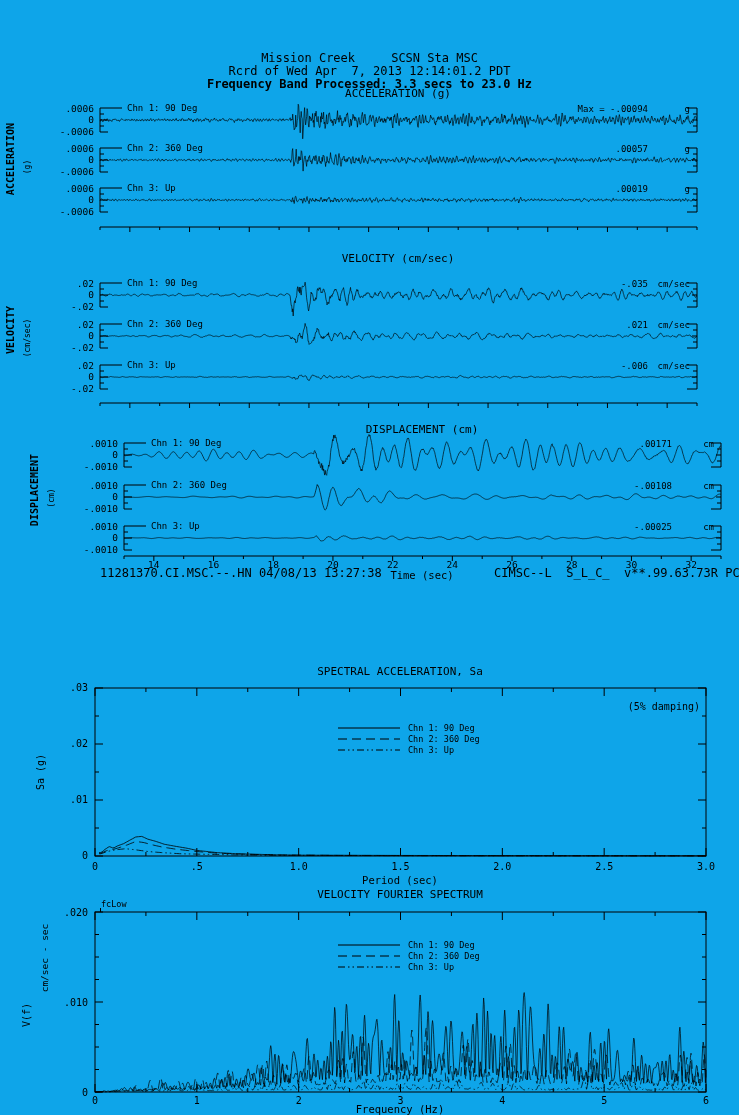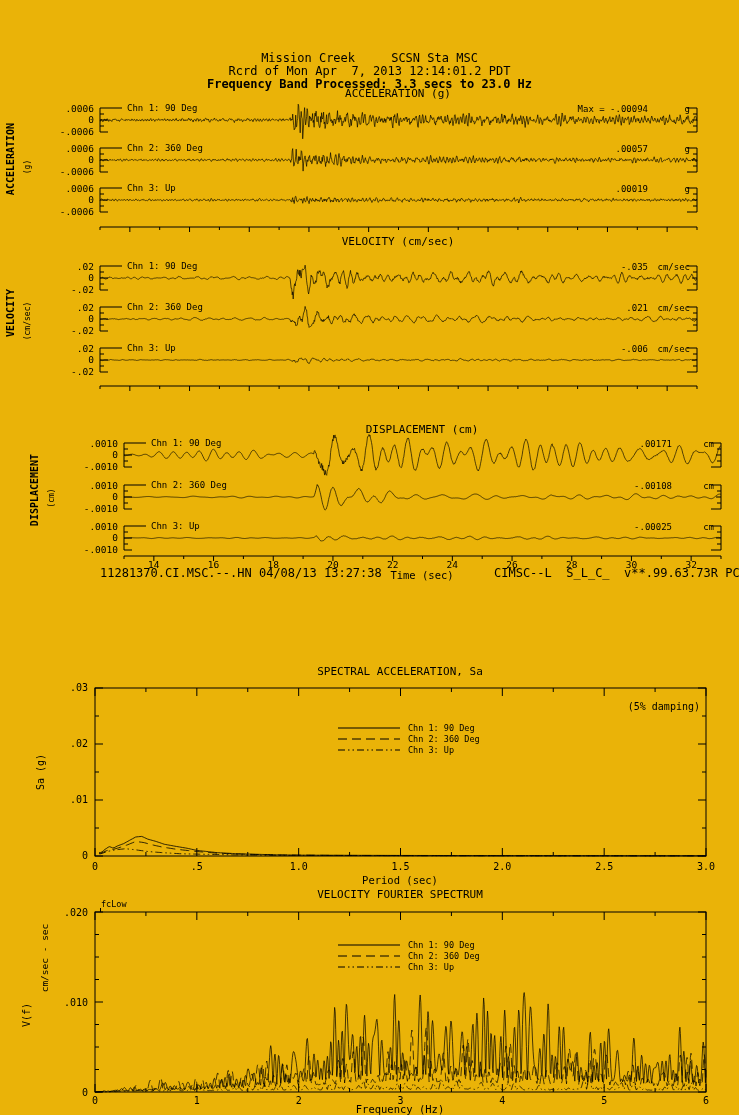--- a/index.html
+++ b/index.html
@@ -1,38 +1,38 @@
 <!DOCTYPE html>
 <html><head>
 <meta charset="utf-8">
 <style>
   html,body{margin:0;padding:0;background:#fff;}
-  .page{position:relative;width:739px;height:1115px;background:#eab308;
+  .page{position:relative;width:739px;height:1115px;background:#0ea5e9;
         font-family:"DejaVu Sans Mono",monospace;color:#000;overflow:hidden;}
   header{position:absolute;top:52px;left:0;width:100%;text-align:center;line-height:1.07;}
   .h1{font-size:12px;white-space:pre;}
   .h2{font-size:12px;font-weight:bold;white-space:pre;}
   figure{position:absolute;left:0;margin:0;padding:0;}
   #chart-acceleration{top:87px;}
-  #chart-velocity{top:235px;}
+  #chart-velocity{top:252px;}
   #chart-displacement{top:425px;margin-left:24px;}
   #chart-sa{top:658px;}
   #chart-fourier{top:880px;}
   .footer-text{position:absolute;font-size:12px;white-space:pre;}
   #footer-left{left:100px;top:566px;}
   #footer-right{left:480px;top:566px;margin-left:14px;}
   svg text{font-family:"DejaVu Sans Mono",monospace;fill:#000;}
 </style>
 </head>
 <body>
 
 <div class="page">
   <header>
     <div class="h1">Mission Creek     SCSN Sta MSC</div>
-    <div class="h1">Rcrd of Mon Apr  7, 2013 12:14:01.2 PDT</div>
+    <div class="h1">Rcrd of Wed Apr  7, 2013 12:14:01.2 PDT</div>
     <div class="h2">Frequency Band Processed: 3.3 secs to 23.0 Hz</div>
   </header>
 
   <figure id="chart-acceleration"><svg width="739" height="148" viewBox="0 0 739 148">
         <text x="398" y="10" font-size="11" text-anchor="middle">ACCELERATION (g)</text>
         <text x="14" y="72" font-size="10" text-anchor="middle" transform="rotate(-90 14 72)" font-weight="bold">ACCELERATION</text>
         <text x="30" y="80" font-size="8" text-anchor="middle" transform="rotate(-90 30 80)">(g)</text>
         <g>
           <line x1="100" y1="21" x2="100" y2="45" stroke="#000" stroke-width="1"></line>
           <line x1="100" y1="21" x2="122" y2="21" stroke="#000" stroke-width="1"></line>

